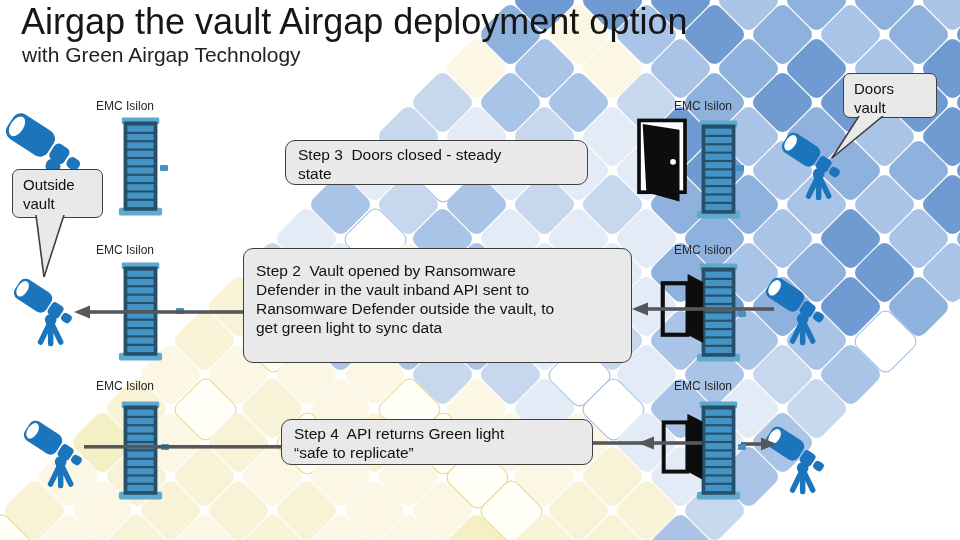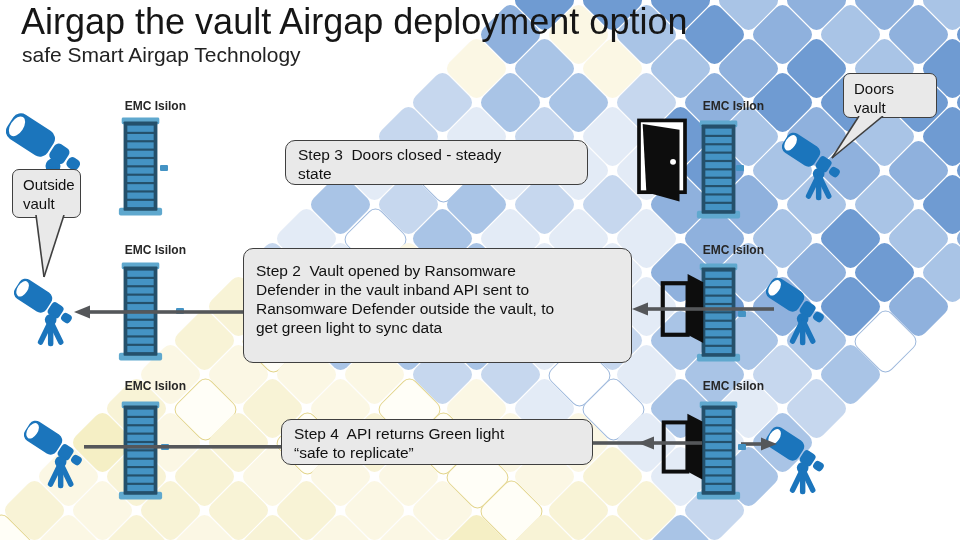--- a/index.html
+++ b/index.html
@@ -2,21 +2,21 @@
 <html style="--tel: #1b75bc; --srv-body: #24506b; --srv-slat: #4493c4; --srv-cap: #5fa8ce; --door: #0d0d0d; --box-fill: #e9e9e9; --box-border: #3f3f3f; --arrow: #55575a; --ink: #1a1a1a;"><head>
 <meta charset="utf-8">
 <style>
   html,body{margin:0;padding:0;background:#fff;}
   .slide{position:relative;width:960px;height:540px;overflow:hidden;background:#fff;
          font-family:"Liberation Sans","DejaVu Sans",sans-serif;color:var(--ink,#1a1a1a);}
   #bg{position:absolute;inset:0;z-index:0;}
   .dm{position:absolute;width:47px;height:47px;border-radius:9px;transform:rotate(45deg);}
   .title{position:absolute;left:21px;top:0px;font-size:36px;line-height:44px;z-index:2;color:#161616;}
   .subtitle{position:absolute;left:22px;top:42px;font-size:21px;line-height:25px;z-index:2;color:#222;}
-  .emc{position:absolute;width:90px;text-align:right;font-size:12px;font-weight:700;color:#262626;z-index:3;}
+  .emc{position:absolute;width:90px;text-align:left;font-size:12px;font-weight:400;color:#262626;z-index:3;}
   .icon{position:absolute;}
   .tele{fill:var(--tel);z-index:3;}
   .srv{z-index:3;}
   .door{z-index:4;}
   .arrow{position:absolute;z-index:5;fill:var(--arrow);}
   .port{position:absolute;width:8px;height:6px;background:var(--srv-slat);z-index:5;border-radius:1px;}
   .box{position:absolute;box-sizing:border-box;background:var(--box-fill);border:1.6px solid var(--box-border);
        border-radius:10px;z-index:6;font-size:15.5px;line-height:19px;color:#111;
        padding:4px 12px;white-space:pre-wrap;}
   .callout{position:absolute;box-sizing:border-box;background:var(--box-fill);border:1.6px solid var(--box-border);
@@ -242,21 +242,21 @@
       <div class="dm" style="left: 248.5px; top: 520.5px; background: rgb(248, 243, 214);"></div>
       <div class="dm" style="left: 316.5px; top: 520.5px; background: rgb(251, 247, 228);"></div>
       <div class="dm" style="left: 384.5px; top: 520.5px; background: rgb(251, 247, 228);"></div>
       <div class="dm" style="left: 452.5px; top: 520.5px; background: rgb(245, 239, 197);"></div>
       <div class="dm" style="left: 520.5px; top: 520.5px; background: rgb(248, 243, 214);"></div>
       <div class="dm" style="left: 588.5px; top: 520.5px; background: rgb(248, 243, 214);"></div>
       <div class="dm" style="left: 656.5px; top: 520.5px; background: rgb(169, 196, 230);"></div>
     </div>
 
   <div class="title">Airgap the vault Airgap deployment option</div>
-  <div class="subtitle">safe Smart Airgap Technology</div>
+  <div class="subtitle">with Green Airgap Technology</div>
 
   <div class="emc" style="left:96px;top:99px">EMC Isilon</div>
   <svg class="icon tele" style="left:6px;top:104px" width="100" height="104">
       <use href="#sym-telescope"></use>
     </svg>
   <svg class="icon srv" style="left:117px;top:116px" width="47" height="101">
       <use href="#sym-server"></use>
     </svg>
   <div class="port" style="left:160px;top:165px"></div>
 
@@ -341,21 +341,21 @@
     </svg>
   <div class="emc" style="left:674px;top:379px">EMC Isilon</div>
   <svg class="icon srv" style="left:695px;top:400px" width="47" height="101">
       <use href="#sym-server"></use>
     </svg>
   <div class="port" style="left:738px;top:444px"></div>
   <svg class="icon tele" style="left:766px;top:416px" width="78" height="88">
       <use href="#sym-telescope"></use>
     </svg>
 
-  <div class="callout" style="left:12px;top:169px;width:69px;height:49px">Outside vault</div>
+  <div class="callout" style="left:12px;top:169px;width:91px;height:49px">Outside vault</div>
   <svg class="tail" style="left:28px;top:215px" width="44" height="64" viewBox="0 0 44 64">
     <polygon points="8,0 36,0 16,62" fill="var(--box-fill)"></polygon>
     <line x1="8" y1="0" x2="16" y2="62" stroke="var(--box-border)" stroke-width="1.6"></line>
     <line x1="36" y1="0" x2="16" y2="62" stroke="var(--box-border)" stroke-width="1.6"></line>
   </svg>
 
   <div class="callout" style="left:843px;top:73px;width:94px;height:45px">Doors vault</div>
   <svg class="tail" style="left:824px;top:116px" width="62" height="46" viewBox="0 0 62 46">
     <polygon points="35,0 59,0 8,42" fill="var(--box-fill)"></polygon>
     <line x1="35" y1="0" x2="8" y2="42" stroke="var(--box-border)" stroke-width="1.6"></line>

